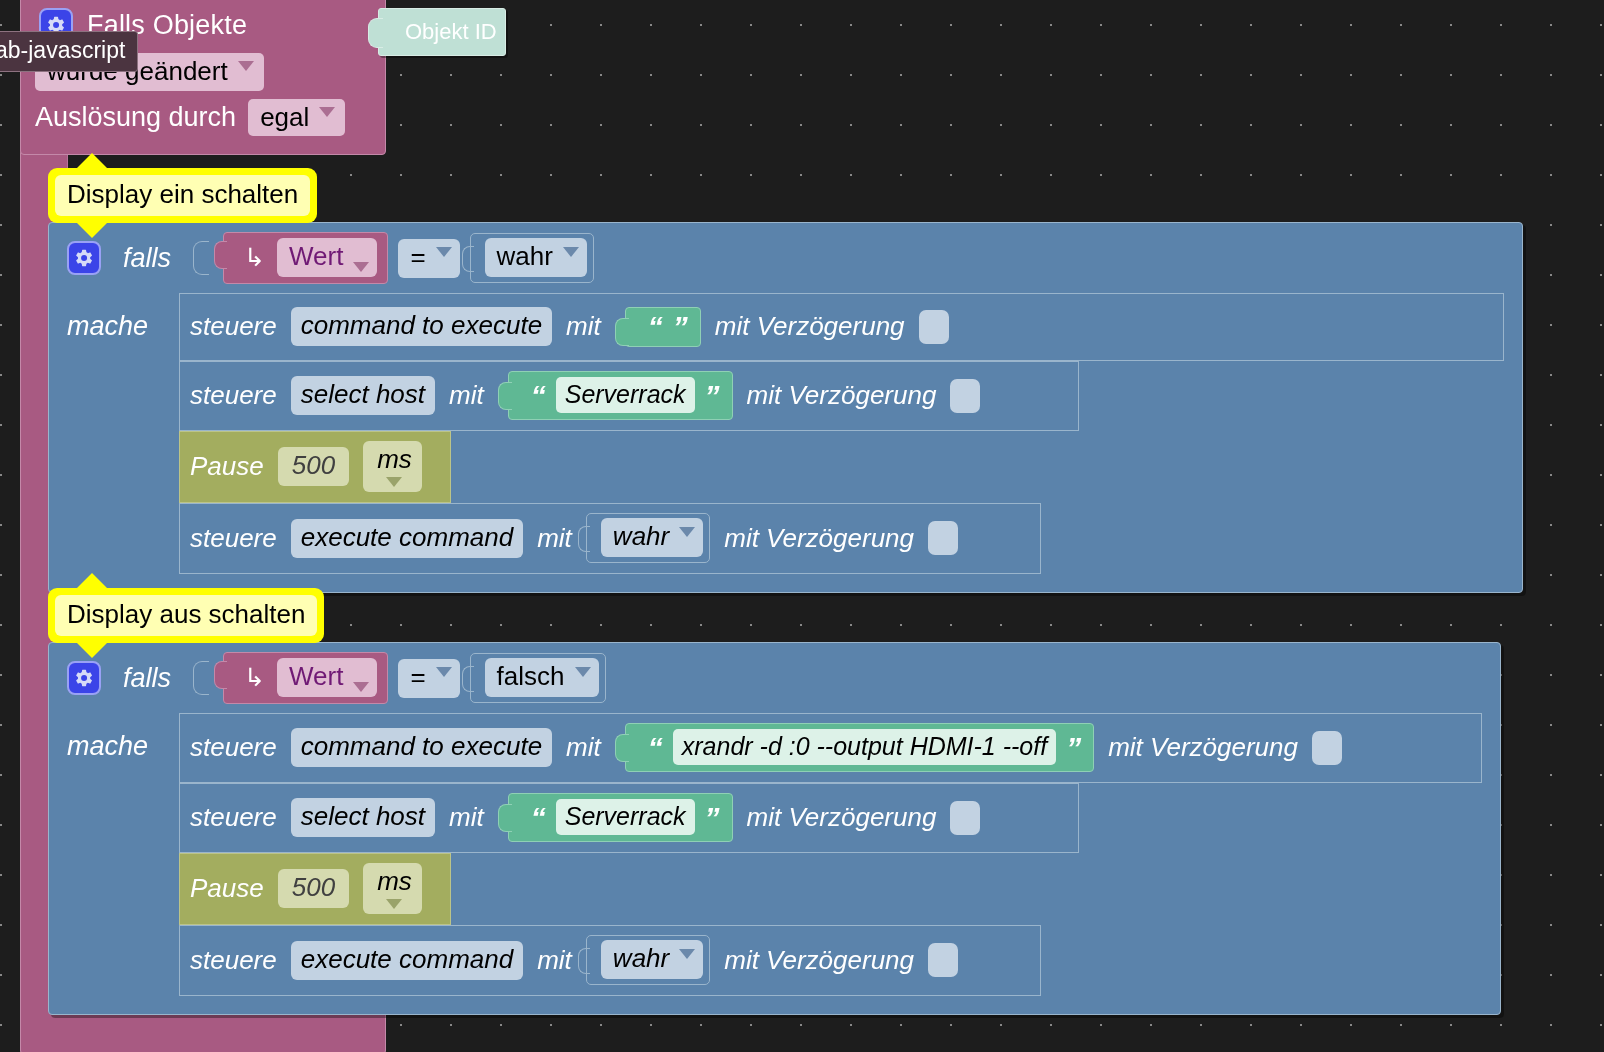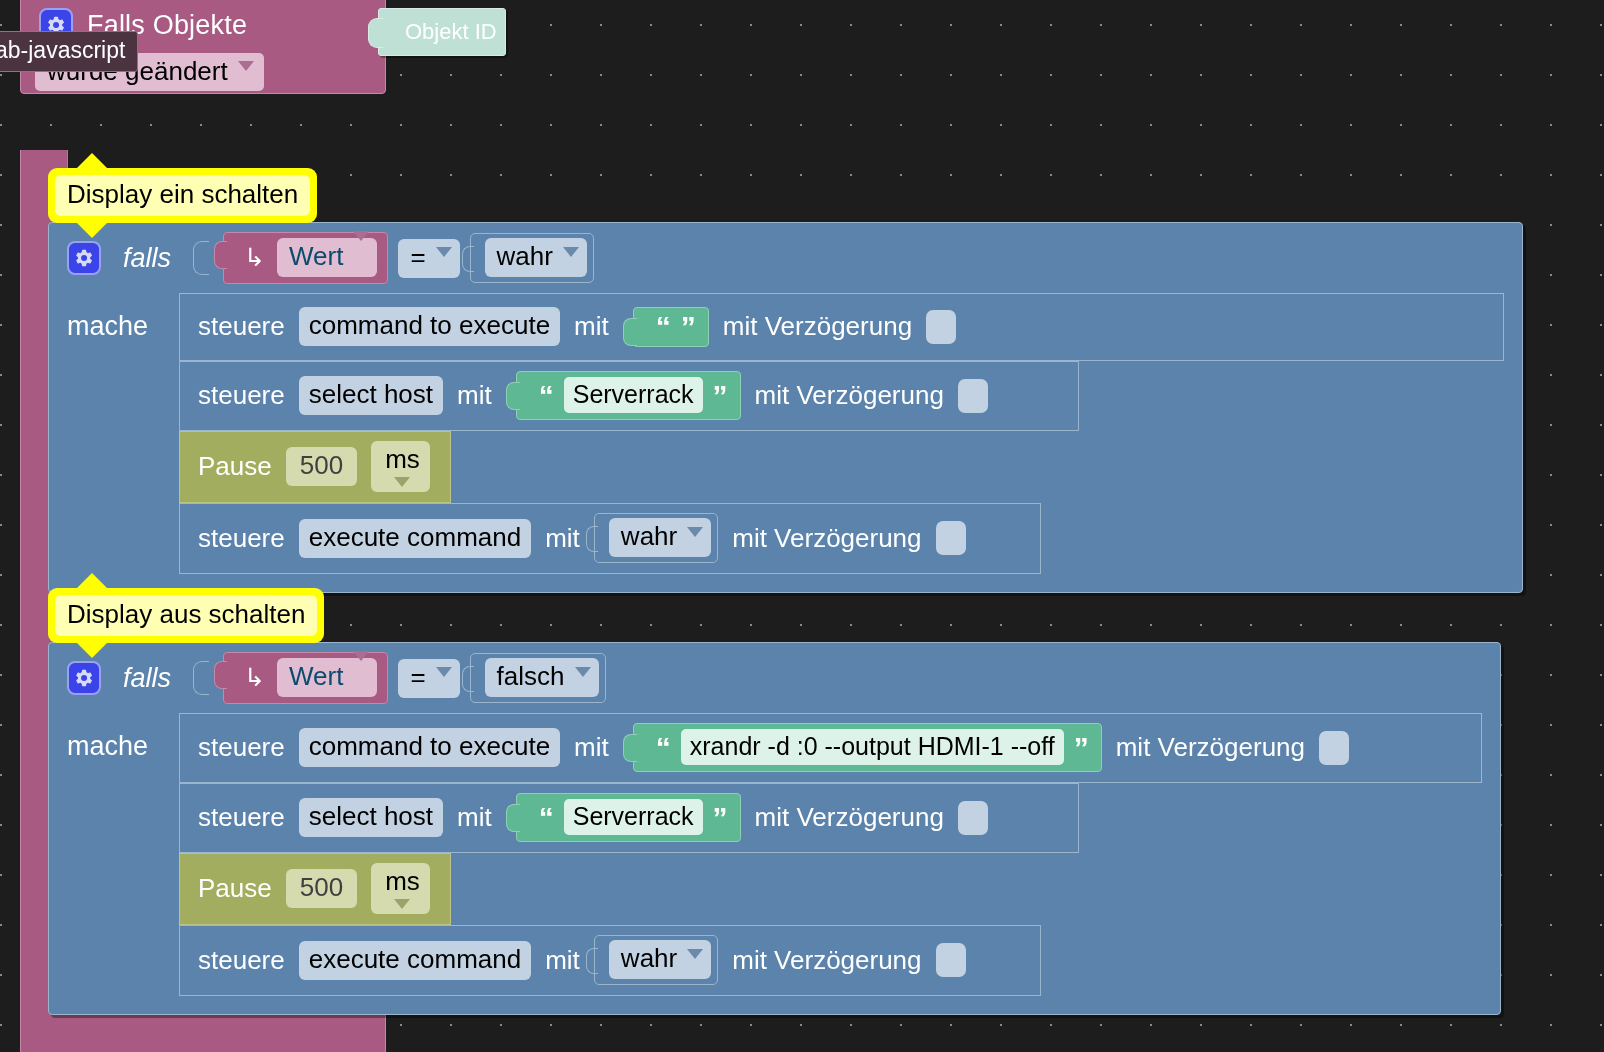--- a/index.html
+++ b/index.html
@@ -240,22 +240,22 @@
     position: absolute;
     left: -10px; top: 8px;
     width: 12px; height: 26px;
     background: #a85a82;
     border: 1px solid #c489a9;
     border-right: none;
     border-radius: 8px 0 0 8px;
   }
   .ret-arrow { font-size: 25px; color: #fff; line-height: 1; }
   .dd-pink {
-    display: inline-flex; align-items: flex-start; gap: 10px;
-    background: #e1bdd2; color: #0c4a6e; font-size: 26px;
+    display: inline-flex; align-items: flex-end; gap: 10px;
+    background: #e1bdd2; color: #701a75; font-size: 26px;
     border-radius: 6px; padding: 3px 8px 5px 12px;
   }
   .dd-blue {
     display: inline-flex; align-items: center; gap: 10px;
     background: #c2d2e2; color: #000; font-size: 26px;
     border-radius: 6px; padding: 3px 8px 5px 12px;
   }
   .shadow-wrap {
     display: inline-flex; align-items: center;
     border: 1px solid #9ab5cc;
@@ -267,40 +267,40 @@
     content: "";
     position: absolute;
     left: -9px; top: 12px;
     width: 11px; height: 24px;
     border: 1px solid #9ab5cc;
     border-right: none;
     border-radius: 8px 0 0 8px;
   }
 
   
-  .if-body { display: flex; }
+  .if-body { display: flex; font-style: italic; }
   .do-label {
     width: 130px;
     font-size: 27px;
     padding: 18px 0 0 18px;
     flex: 0 0 auto;
   }
   .stmt-stack { padding-bottom: 18px; }
 
   
   .stmt {
     position: relative;
     display: flex;
     align-items: center;
     gap: 14px;
     background: #5b83ab;
     border: 1px solid #9ab5cc;
     color: #fff;
     font-size: 26px;
-    padding: 9px 16px 10px 18px;
+    padding: 9px 16px 10px 10px;
     min-height: 68px;
     white-space: nowrap;
   }
   .stmt.olive {
     background: #a3ad5f;
     border-color: #bcc488;
     width: 272px;
   }
   .field-static {
     background: #c2d2e2;
@@ -379,20 +379,27 @@
       <span class="trig-title">Falls Objekte</span>
     </div>
 
     <div class="trig-row2">
       <span class="field-dd light">
         <span>wurde geändert</span>
         <span class="caret"></span>
       </span>
     </div>
 
+    <div class="trig-row3">
+      <span>Auslösung durch</span>
+      <span class="field-dd light">
+        <span>egal</span>
+        <span class="caret"></span>
+      </span>
+    </div>
   </div>
 
   <div class="objid-block">
     <span class="objid-label">Objekt ID</span>
   </div>
 
   <div class="tooltip">ab-javascript</div>
 
   <div class="comment" style="left:48px; top:168px;">
     <div class="comment-inner">Display ein schalten</div>

